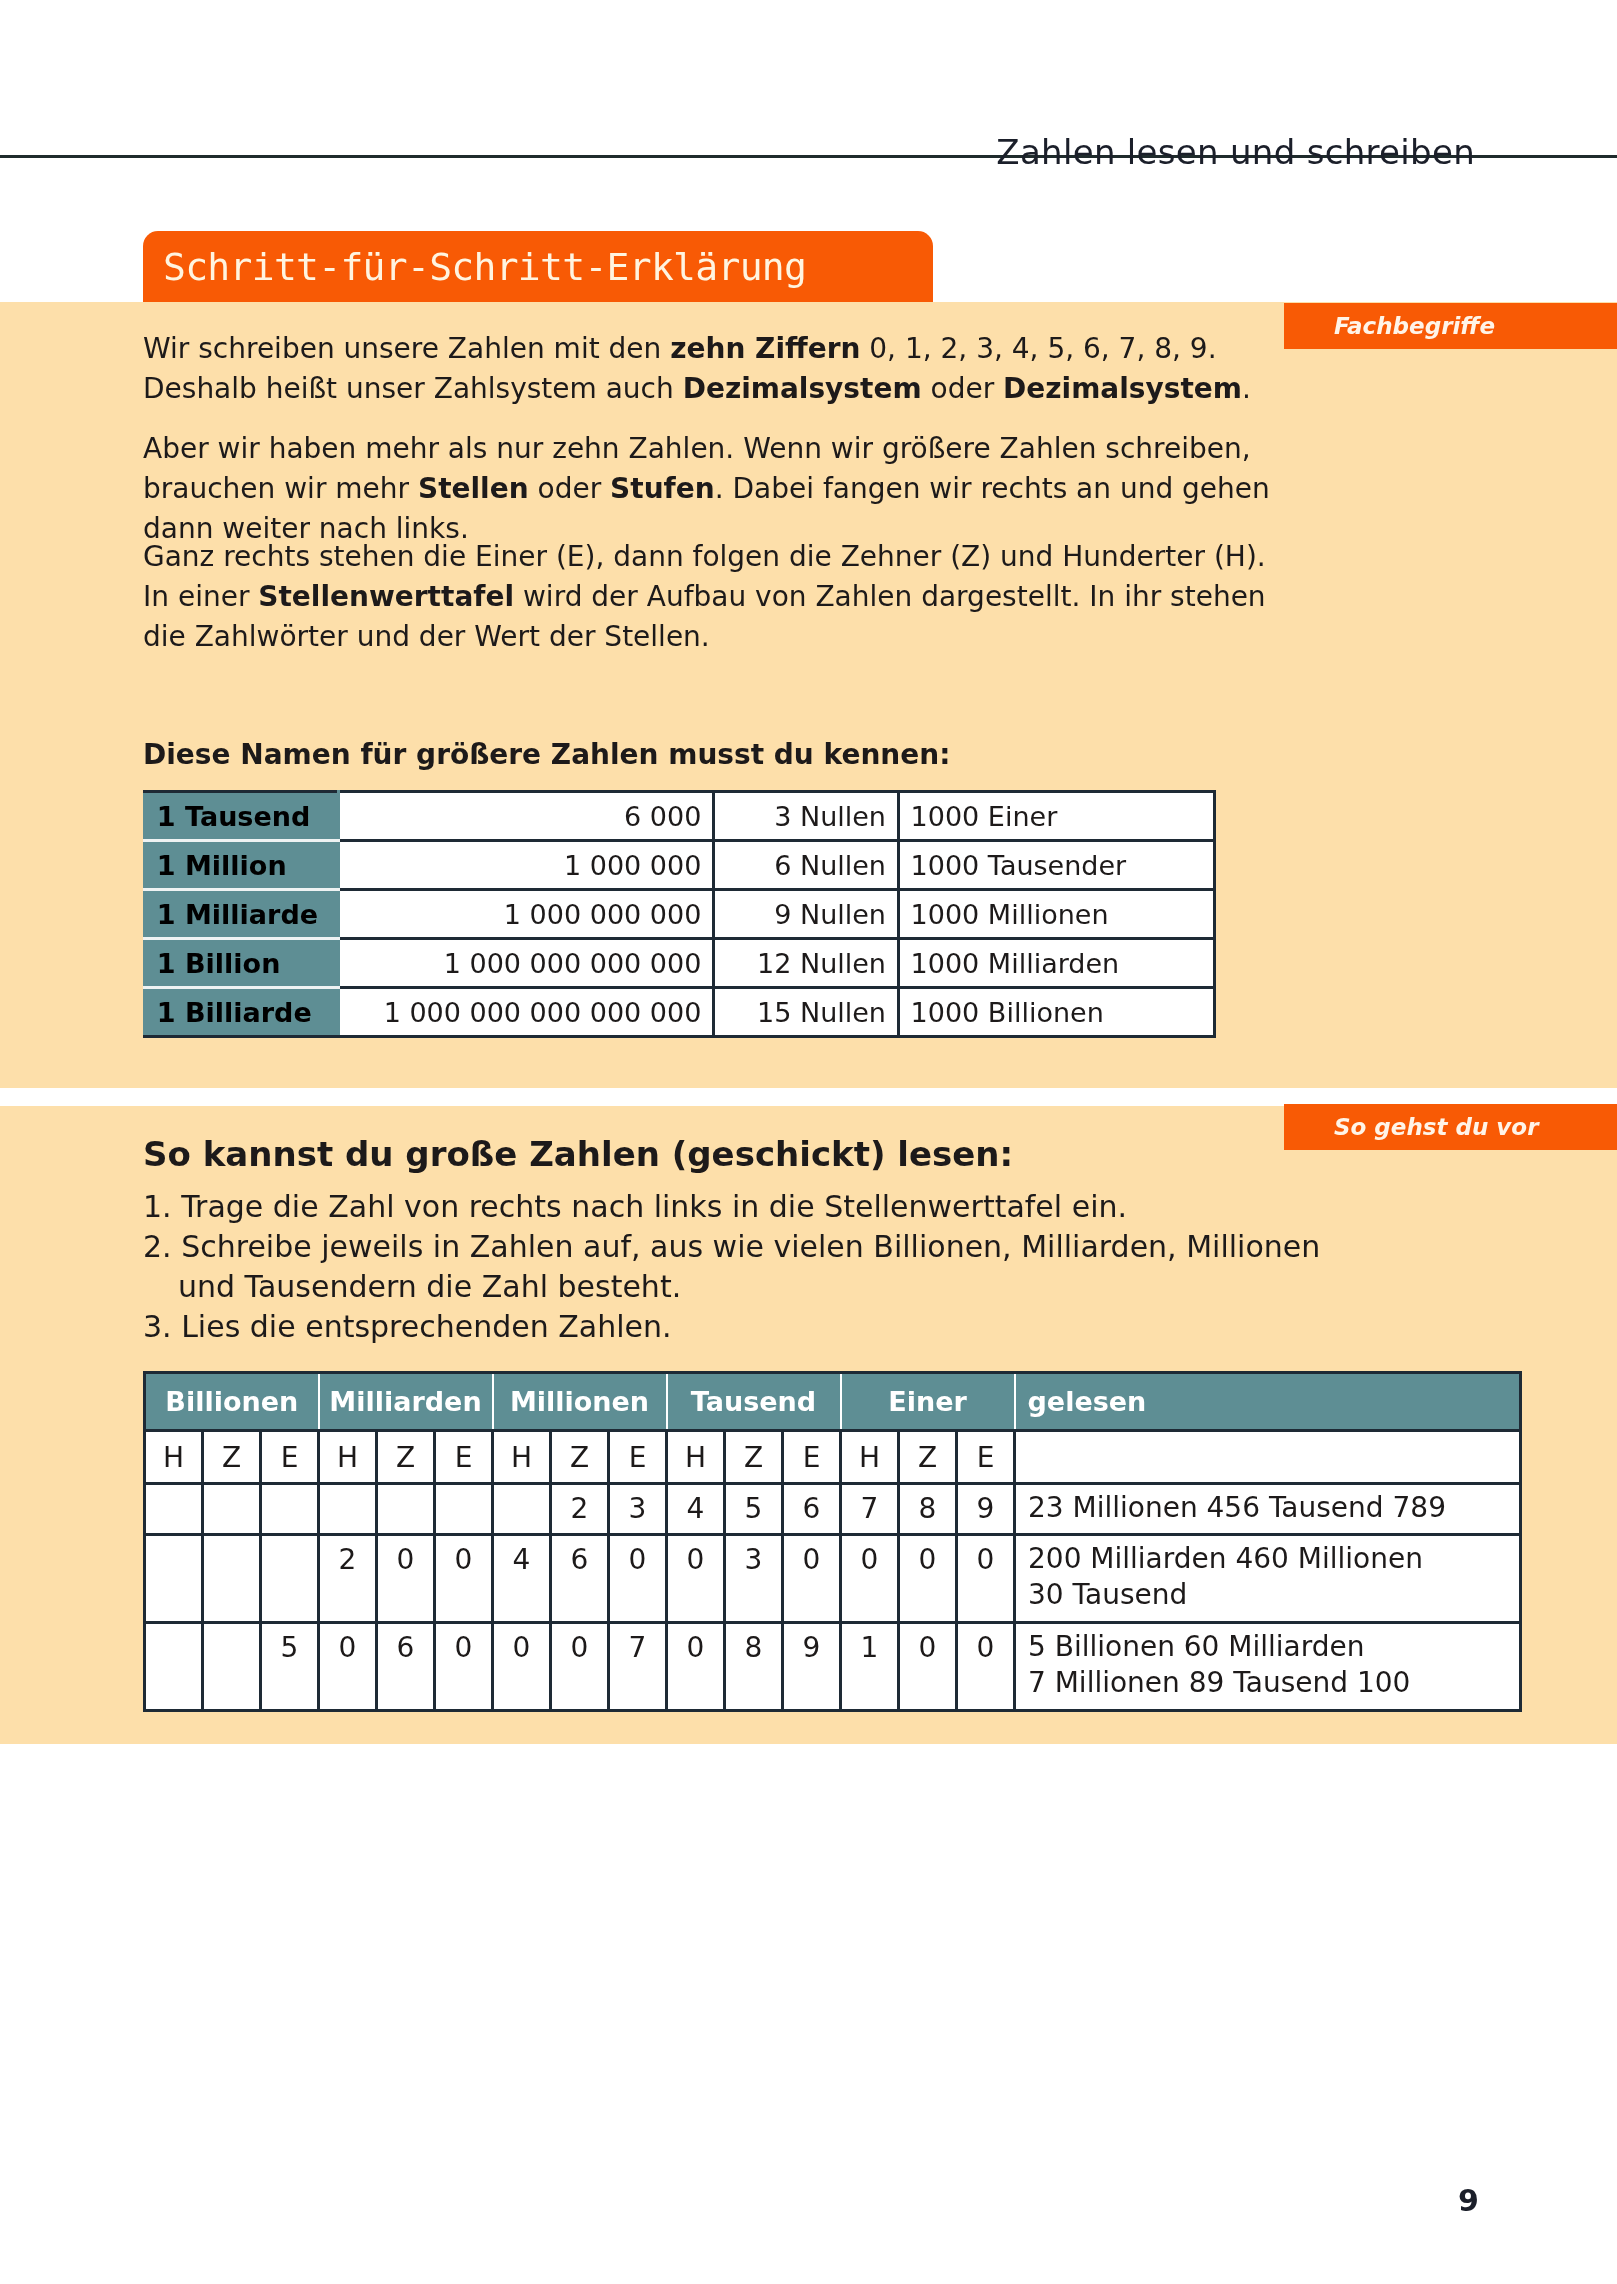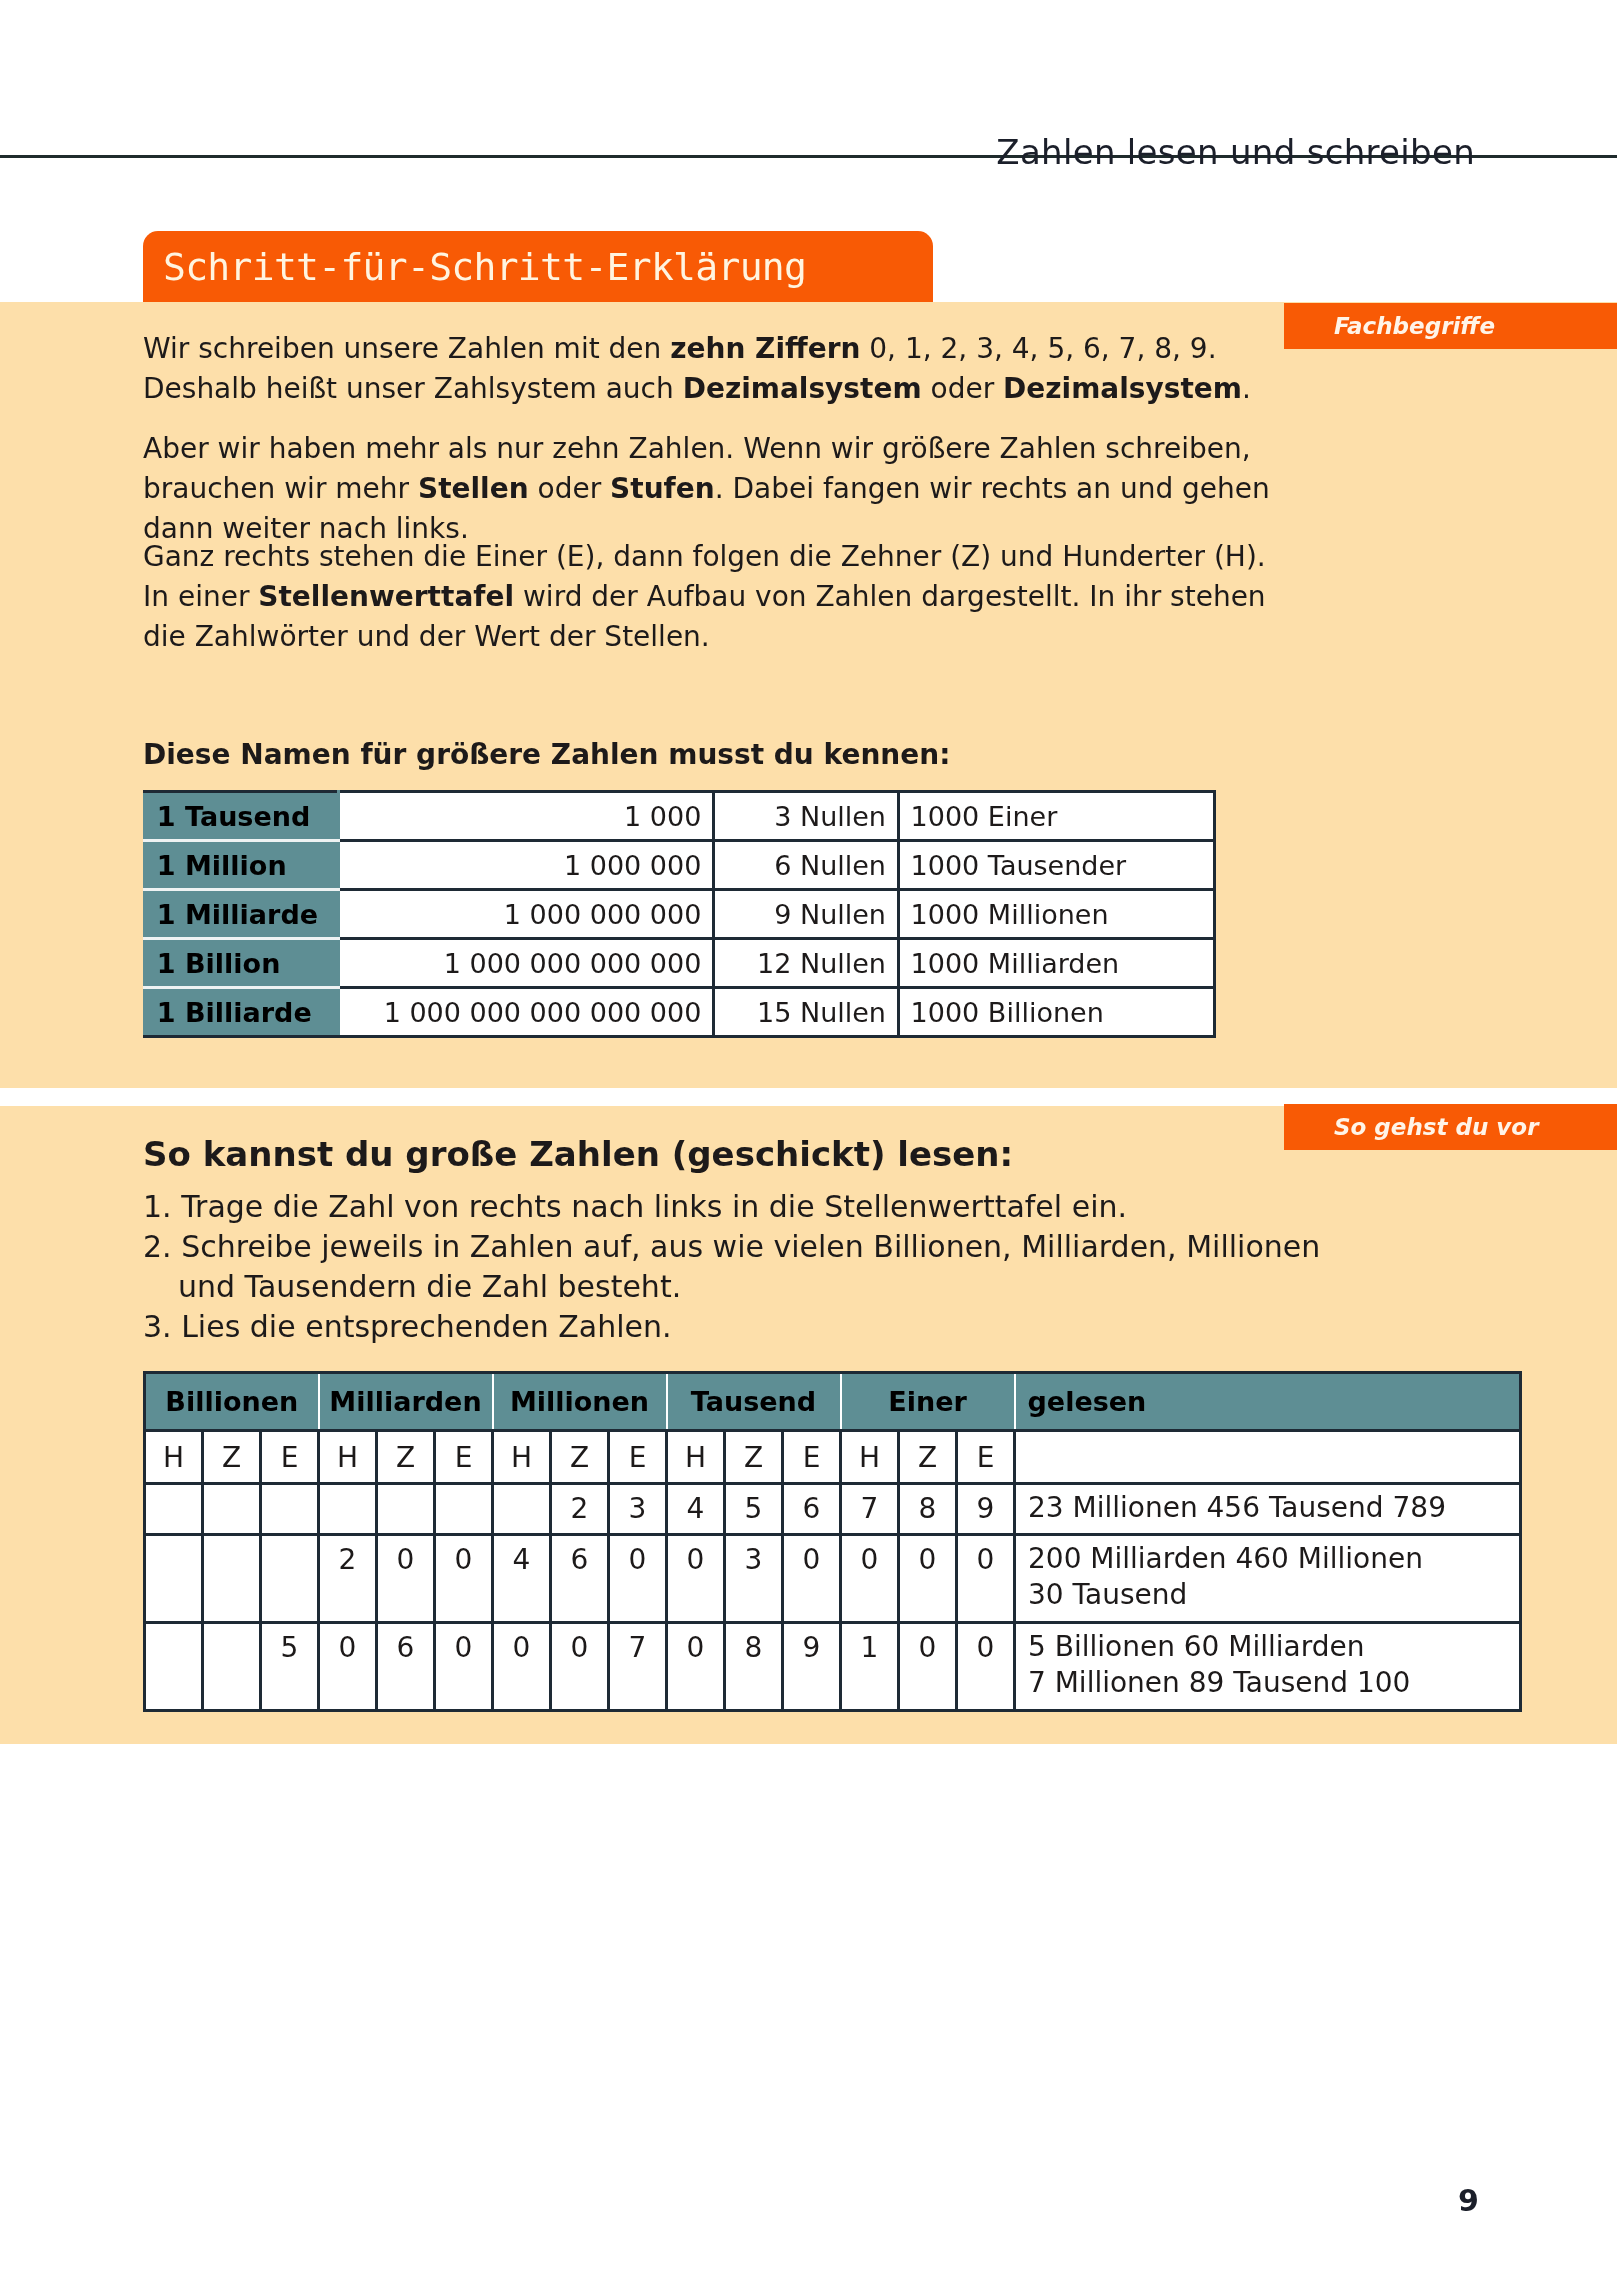--- a/index.html
+++ b/index.html
@@ -39,21 +39,21 @@
   .names-table td { border: 3.4px solid #1e2a35; background: #ffffff; height: 46px; font-size: 27px; padding: 0 10.8px; }
   .names-table td.nm { background: #5E8E94; color: #000000; font-weight: bold; width: 169px; border-left-color:#5E8E94; border-right-color:#5E8E94; border-bottom: 3.4px solid #eef3f3;}
   .names-table tr:last-child td.nm { border-bottom: 3.4px solid #1e2a35; }
   .names-table td.val { text-align: right; width: 351px; }
   .names-table td.zer { text-align: right; width: 160px; }
   .names-table td.eq { text-align: left; }
   .steps { position: absolute; left: 143px; top: 1187px; margin: 0; padding: 0; list-style: none; font-size: 30px; line-height: 40px; }
   .steps li { padding-left: 35px; text-indent: -35px; width: 1160px; }
   .pv-table { left: 143px; top: 1371px; width: 1379px; }
   .pv-table th {
-    background: #5E8E94; color: #000000; font-weight: bold; font-size: 27px; height: 53px;
+    background: #5E8E94; color: #ffffff; font-weight: bold; font-size: 27px; height: 53px;
     border-left: 2.7px solid #ffffff; text-align: center;
   }
   .pv-table th:first-child { border-left: 3.4px solid #1e2a35; }
   .pv-table th.read { text-align: left; padding-left: 12px; border-right: 3.4px solid #1e2a35; }
   .pv-table tr.hdr th { border-top: 3.4px solid #1e2a35; }
   .pv-table td {
     border: 3.4px solid #1e2a35; background: #ffffff; text-align: center; vertical-align: top;
     font-size: 28px; width: 58px; padding-top: 6.7px; box-sizing: border-box;
   }
   .pv-table td.read { text-align: left; width: auto; padding-left: 12px; line-height: 36px; padding-top: 5.4px; }
@@ -79,21 +79,21 @@
 <p class="para" style="top:329px;"><span>Wir schreiben unsere Zahlen mit den </span><b>zehn Ziffern</b><span> 0, 1, 2, 3, 4, 5, 6, 7, 8, 9.</span><br><span>Deshalb heißt unser Zahlsystem auch </span><b>Dezimalsystem</b><span> oder </span><b>Dezimalsystem</b><span>.</span></p>
 <p class="para" style="top:429px;"><span>Aber wir haben mehr als nur zehn Zahlen. Wenn wir größere Zahlen schreiben,</span><br><span>brauchen wir mehr </span><b>Stellen</b><span> oder </span><b>Stufen</b><span>. Dabei fangen wir rechts an und gehen</span><br><span>dann weiter nach links.</span></p>
 <p class="para" style="top:537px;"><span>Ganz rechts stehen die Einer (E), dann folgen die Zehner (Z) und Hunderter (H).</span><br><span>In einer </span><b>Stellenwerttafel</b><span> wird der Aufbau von Zahlen dargestellt. In ihr stehen</span><br><span>die Zahlwörter und der Wert der Stellen.</span></p>
 
 <p class="subhead" style="top:738px;">Diese Namen für größere Zahlen musst du kennen:</p>
 
 <table class="names-table">
   <tbody id="names-body">
       <tr>
         <td class="nm">1 Tausend</td>
-        <td class="val">1 000</td>
+        <td class="val">6 000</td>
         <td class="zer">3 Nullen</td>
         <td class="eq">1000 Einer</td>
       </tr>
       <tr>
         <td class="nm">1 Million</td>
         <td class="val">1 000 000</td>
         <td class="zer">6 Nullen</td>
         <td class="eq">1000 Tausender</td>
       </tr>
       <tr>

